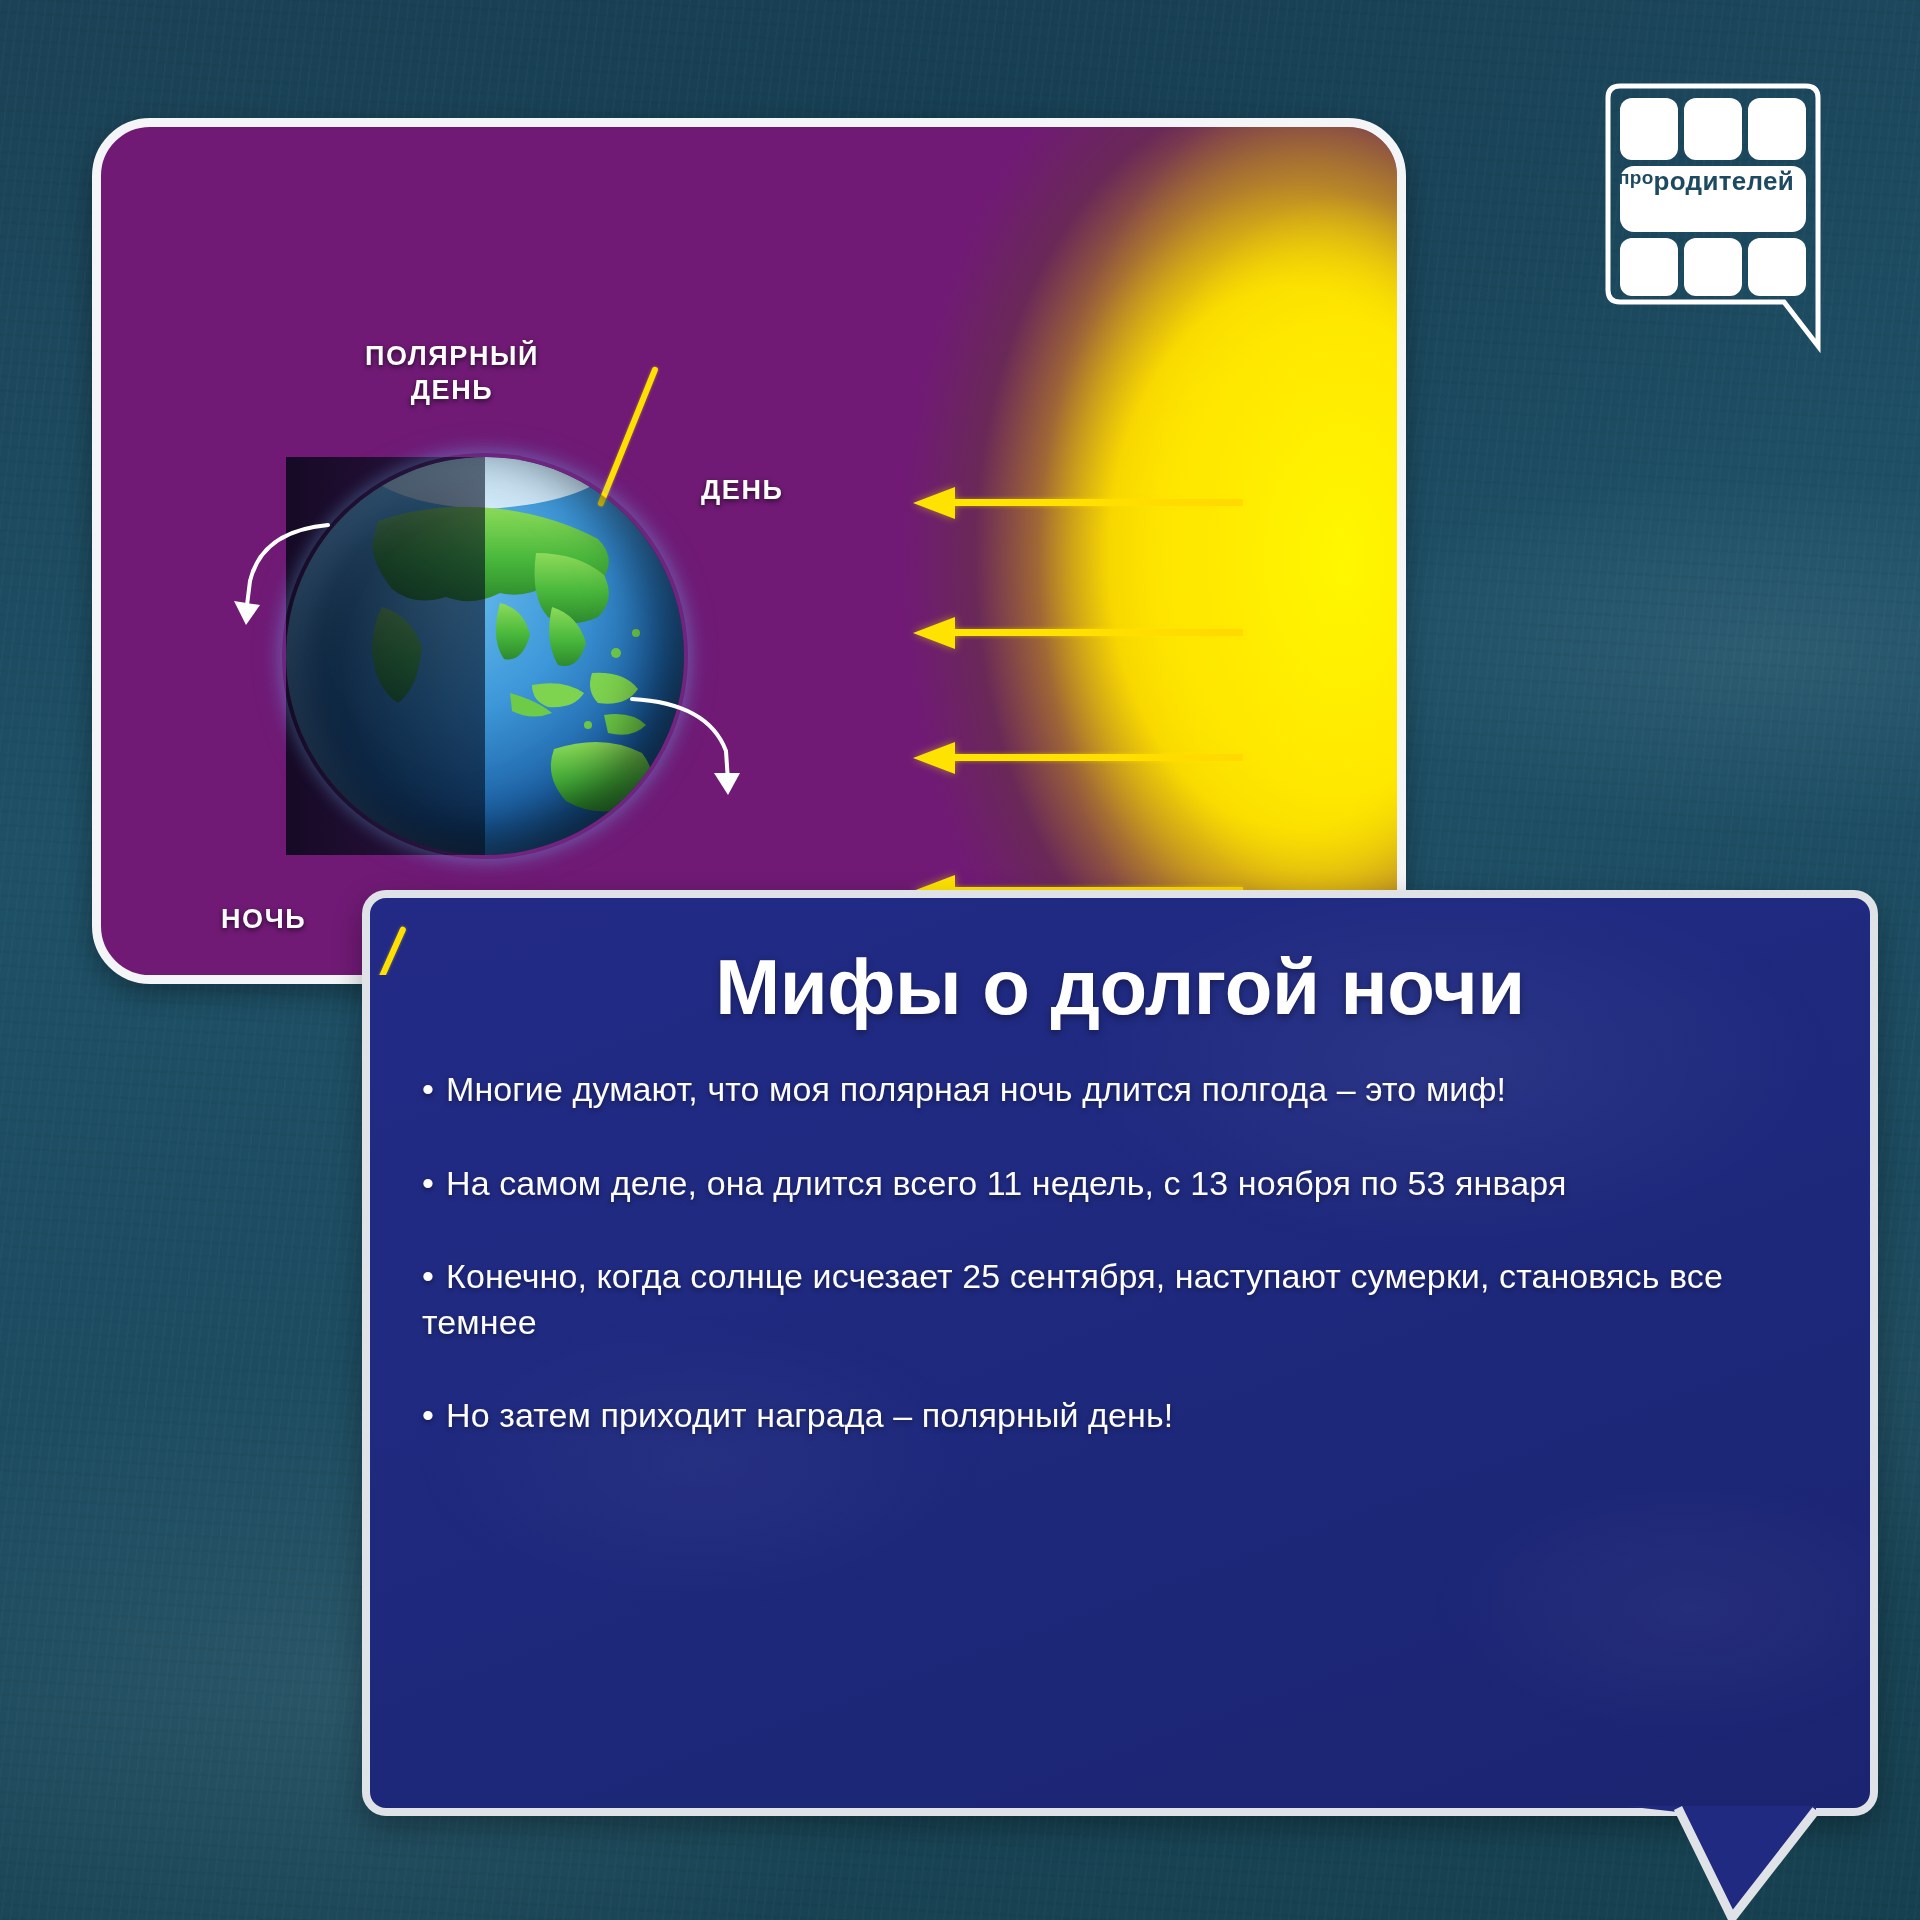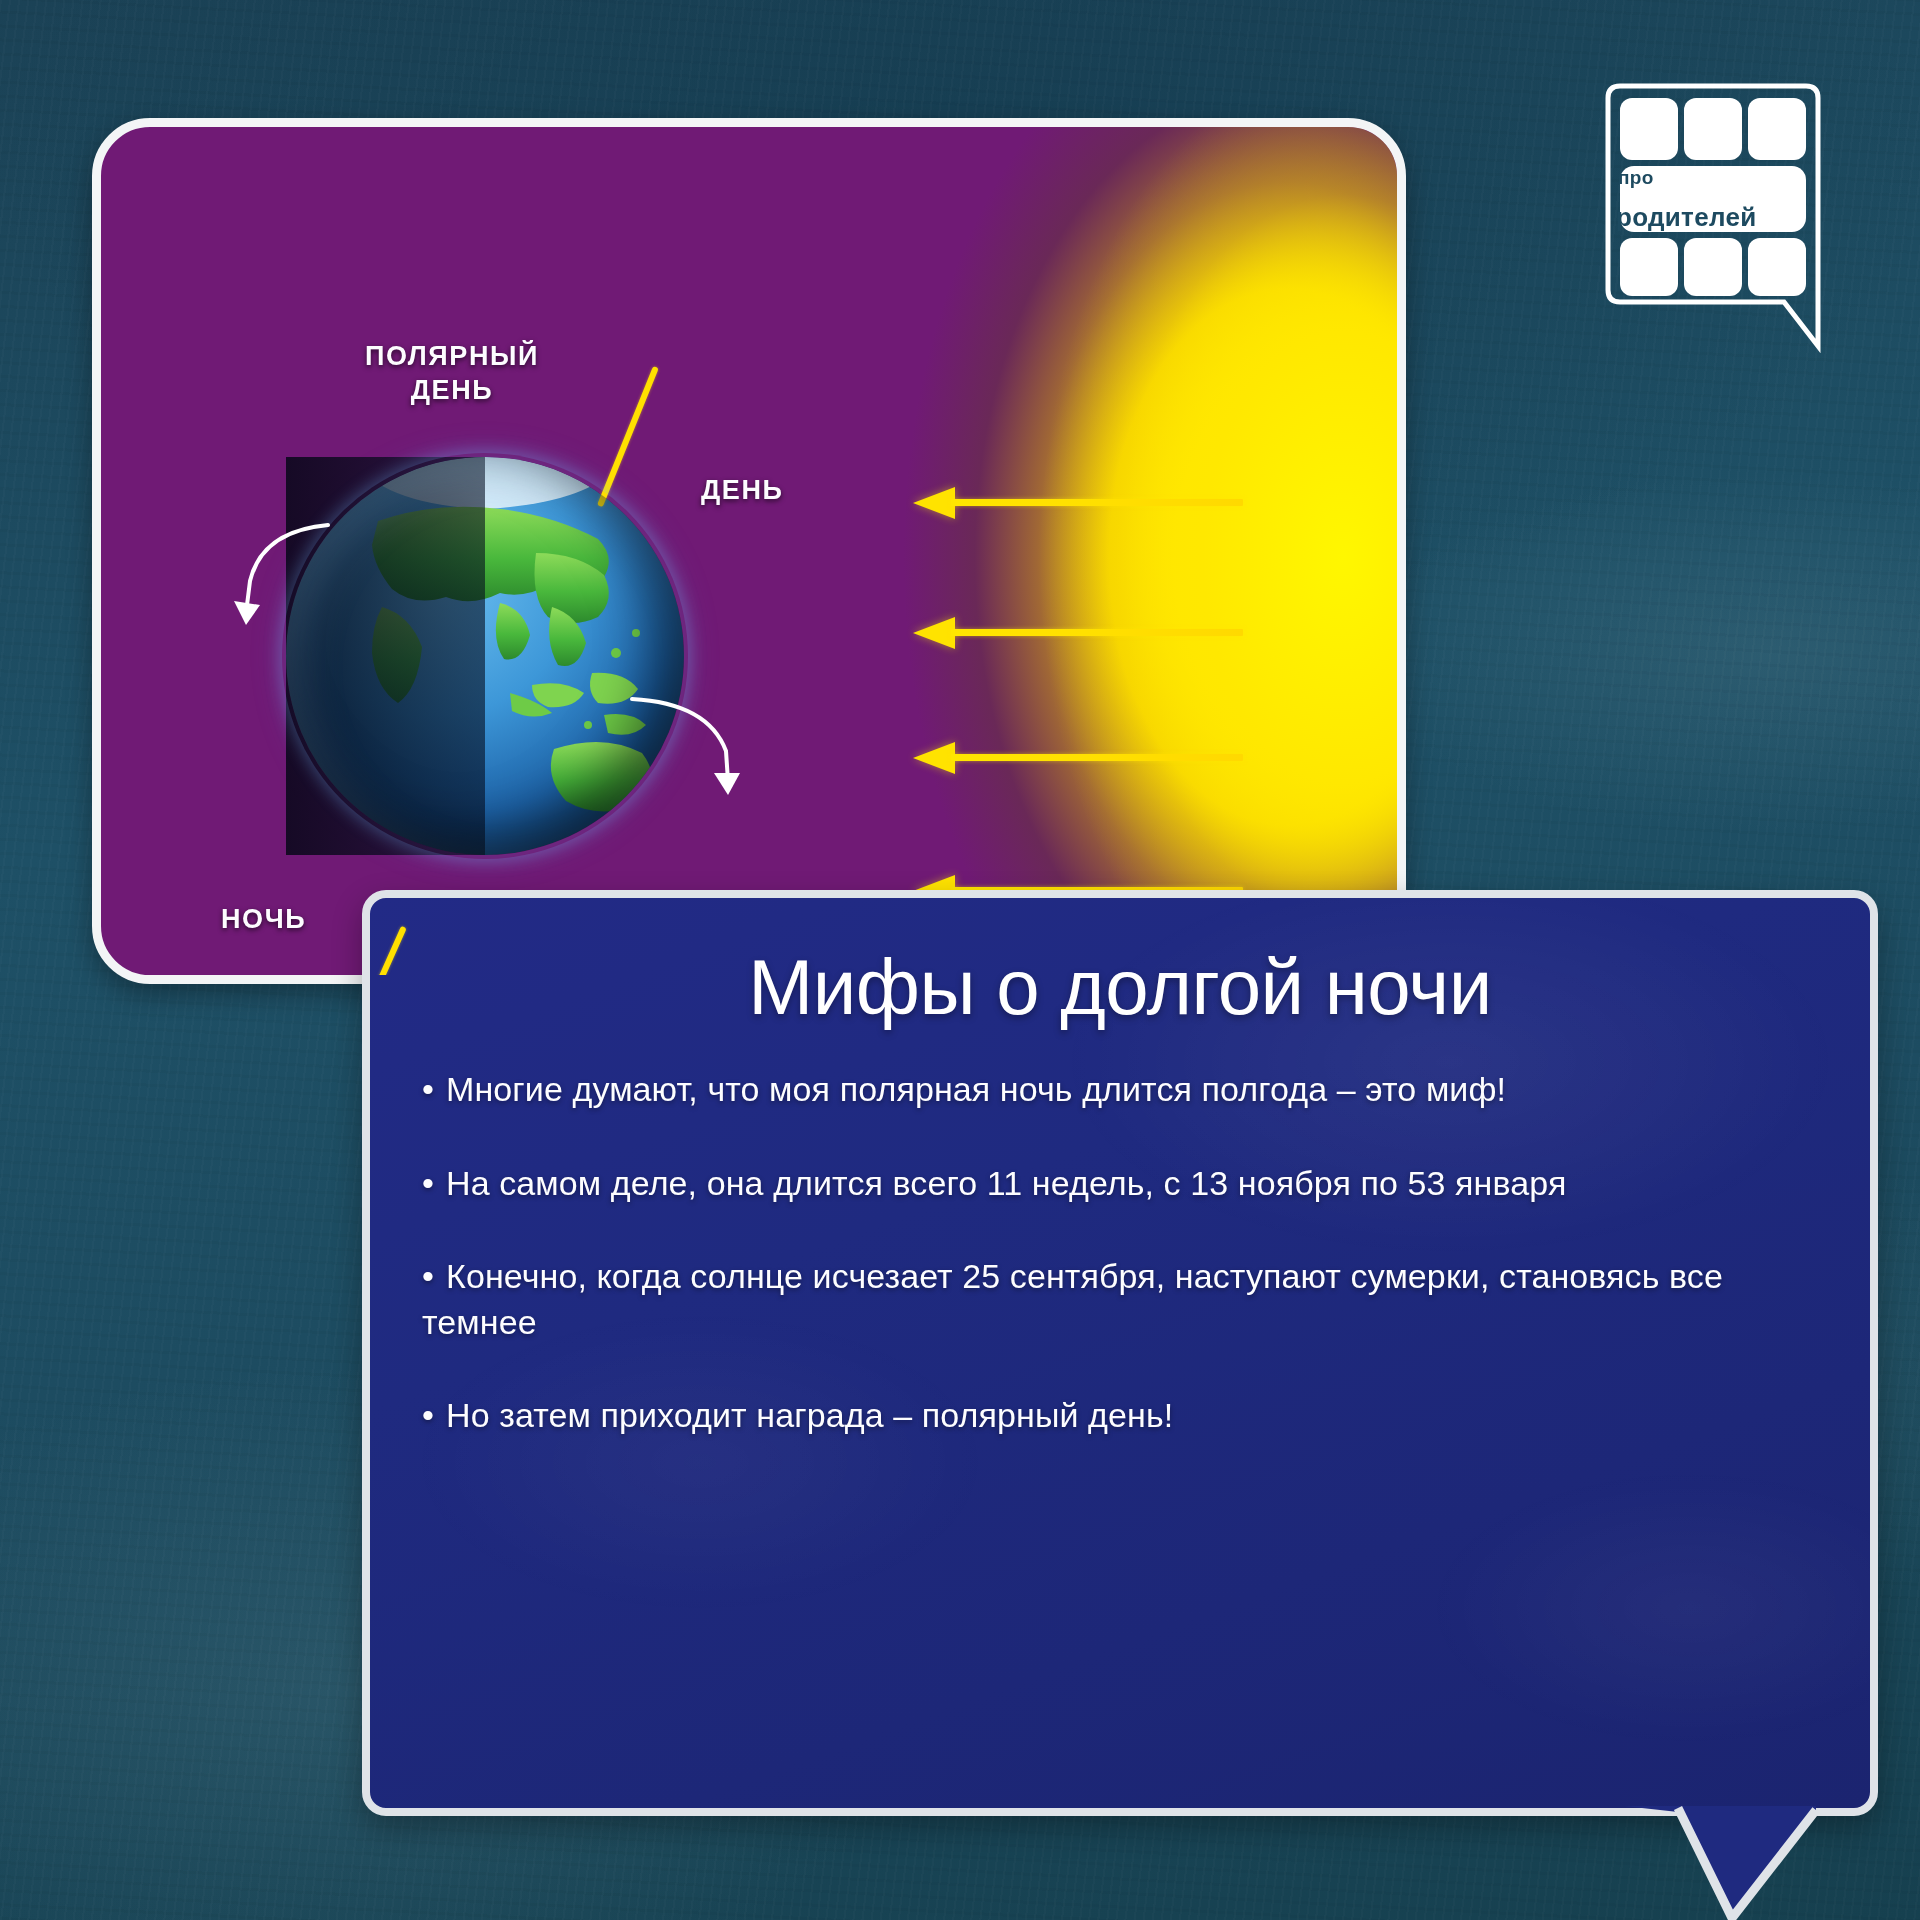--- a/index.html
+++ b/index.html
@@ -29,21 +29,21 @@
   }
 
   
   #logo{
     position:absolute;left:1598px;top:80px;width:230px;height:230px;
   }
   #logo svg{position:absolute;left:0;top:0;overflow:visible;}
   #logo .tile{fill:#ffffff;}
   #logo .lbl{
     position:absolute;left:18px;top:88px;width:176px;height:62px;
-    display:flex;flex-direction:column;justify-content:space-between;
+    display:flex;flex-direction:row;justify-content:flex-start;
     color:#1d4a60;font-weight:bold;line-height:1.0;
     letter-spacing:.3px;
   }
   #logo .lbl .l1{font-size:19px;padding-left:2px;}
   #logo .lbl .l2{font-size:26px;}
 
   
   #diagram-card{
     position:absolute;left:92px;top:118px;width:1296px;height:848px;
     border-radius:58px;border:9px solid #f3f5f6;
@@ -129,21 +129,21 @@
       radial-gradient(ellipse 420px 220px at 22% 62%, rgba(255,255,255,.035), rgba(0,0,0,0) 70%),
       radial-gradient(ellipse 380px 200px at 88% 78%, rgba(255,255,255,.04), rgba(0,0,0,0) 70%);
     pointer-events:none;
   }
   #card-tail{
     position:absolute;left:1250px;bottom:-118px;width:200px;height:120px;z-index:3;
   }
   #myth-title{
     position:relative;z-index:5;
     margin:44px 0 0 0;text-align:center;
-    color:#ffffff;font-weight:normal;font-size:78px;letter-spacing:-0.5px;
+    color:#ffffff;font-weight:bold;font-size:78px;letter-spacing:-0.5px;
     text-shadow:0 3px 7px rgba(0,0,0,.35);
   }
   #bullets{position:relative;z-index:5;margin:34px 54px 0 52px;}
   .bullet{
     color:#fdfdff;font-size:34px;line-height:1.34;margin-bottom:48px;
     text-shadow:0 2px 5px rgba(0,0,0,.40);
     letter-spacing:.1px;
   }
   .bullet .dot{display:inline-block;margin-right:12px;}
 </style>

